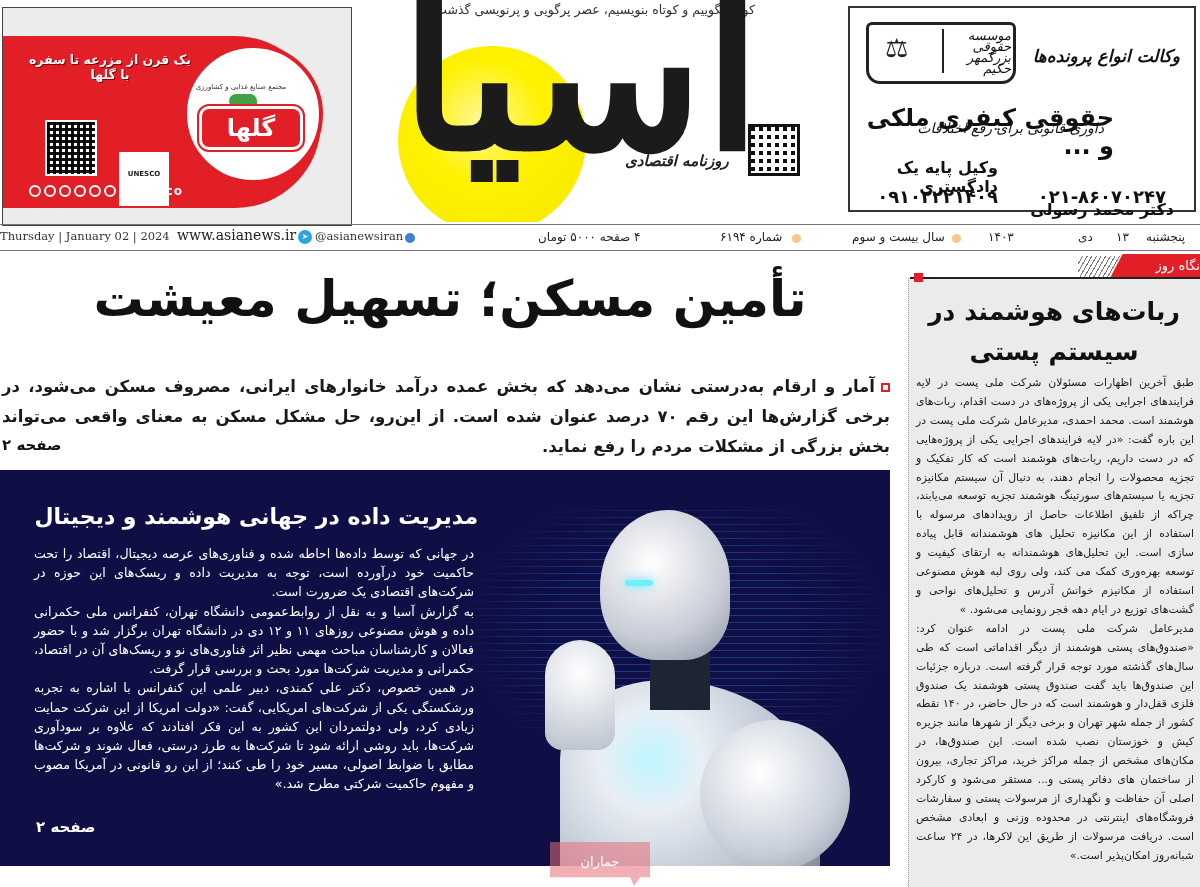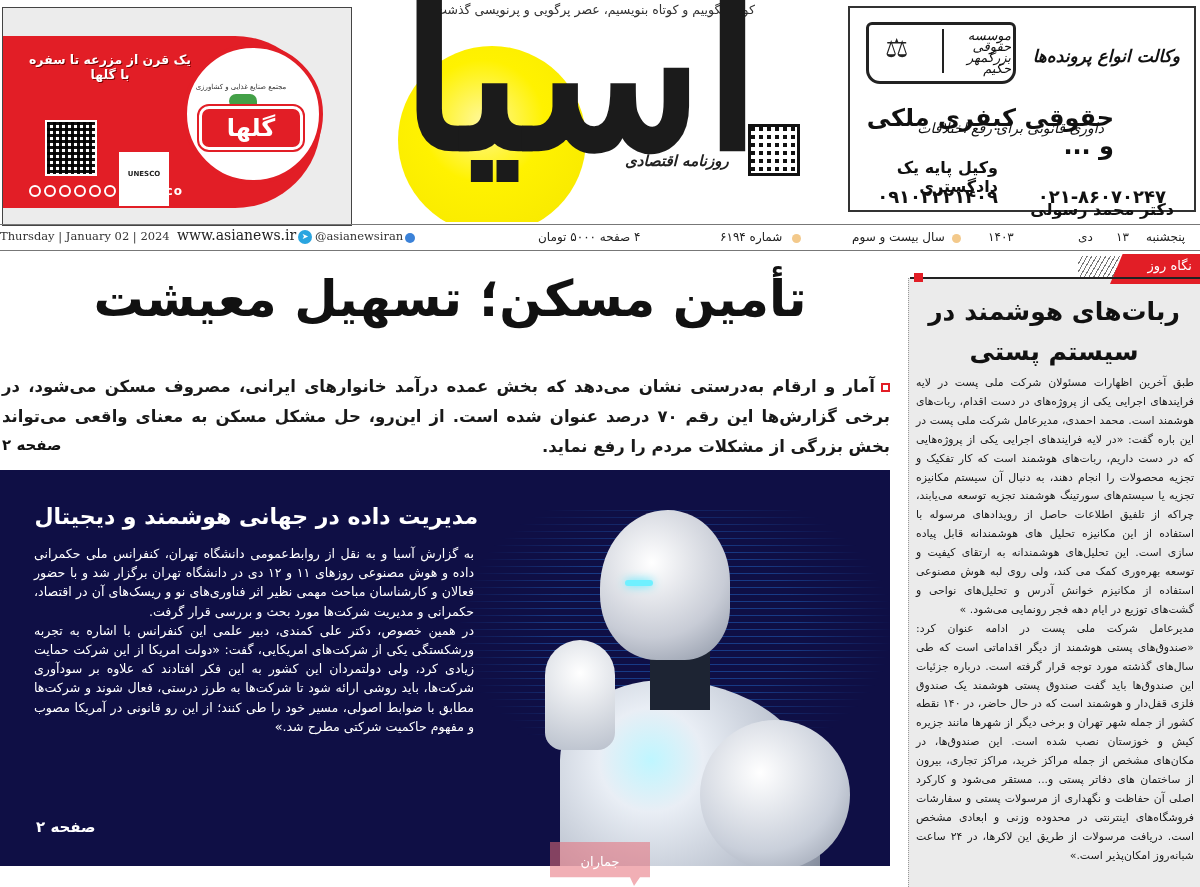--- a/index.html
+++ b/index.html
@@ -163,22 +163,22 @@
   
   .col-right {
     position: absolute; left: 908px; top: 278px; width: 292px; height: 609px;
     background: #ebebeb; border-left: 1px dotted #999;
   }
   .tag-hatch {
     position: absolute; left: 1078px; top: 256px; width: 48px; height: 22px;
     background: repeating-linear-gradient(-60deg, #777 0 1px, transparent 1px 4px);
   }
   .tag {
-    position: absolute; left: 1110px; top: 254px; width: 90px; height: 30px;
-    background: #e21e26; color: #fff; font-size: 13px; direction: rtl; text-align: right; padding-right: 8px; line-height: 24px;
+    position: absolute; left: 1110px; top: 254px; width: 90px; height: 24px;
+    background: #e21e26; color: #fff; font-size: 13px; direction: rtl; text-align: right; line-height: 24px;
     clip-path: polygon(14% 0, 100% 0, 100% 100%, 0 100%);
   }
   .tag-line { position: absolute; left: 910px; top: 277px; width: 290px; height: 2px; background: #222; }
   .tag-sq { position: absolute; left: 914px; top: 273px; width: 9px; height: 9px; background: #e21e26; }
   .side-title {
     position: absolute; left: 914px; top: 292px; width: 280px; direction: rtl; text-align: center;
     font-size: 25px; font-weight: bold; line-height: 40px; color: #111;
   }
   .side-body {
     position: absolute; left: 916px; top: 374px; width: 278px; direction: rtl; text-align: justify;
@@ -261,20 +261,21 @@
   <div class="map"></div>
   <div class="robot-body"></div>
   <div class="robot-neck"></div>
   <div class="robot-shoulder"></div>
   <div class="robot-head"></div>
   <div class="robot-eye"></div>
   <div class="robot-hand"></div>
 
   <h2 class="title">مدیریت داده در جهانی هوشمند و دیجیتال</h2>
   <div class="body">
+    <p>در جهانی که توسط داده‌ها احاطه شده و فناوری‌های عرصه دیجیتال، اقتصاد را تحت حاکمیت خود درآورده است، توجه به مدیریت داده و ریسک‌های این حوزه در شرکت‌های اقتصادی یک ضرورت است.</p>
     <p>به گزارش آسیا و به نقل از روابط‌عمومی دانشگاه تهران، کنفرانس ملی حکمرانی داده و هوش مصنوعی روزهای ۱۱ و ۱۲ دی در دانشگاه تهران برگزار شد و با حضور فعالان و کارشناسان مباحث مهمی نظیر اثر فناوری‌های نو و ریسک‌های آن در اقتصاد، حکمرانی و مدیریت شرکت‌ها مورد بحث و بررسی قرار گرفت.</p>
     <p>در همین خصوص، دکتر علی کمندی، دبیر علمی این کنفرانس با اشاره به تجربه ورشکستگی یکی از شرکت‌های امریکایی، گفت: «دولت امریکا از این شرکت حمایت زیادی کرد، ولی دولتمردان این کشور به این فکر افتادند که علاوه بر سودآوری شرکت‌ها، باید روشی ارائه شود تا شرکت‌ها به طرز درستی، فعال شوند و شرکت‌ها مطابق با ضوابط اصولی، مسیر خود را طی کنند؛ از این رو قانونی در آمریکا مصوب و مفهوم حاکمیت شرکتی مطرح شد.»</p>
   </div>
   <div class="page">صفحه ۲</div>
 </div>
 
 <div class="watermark">جماران</div>
 
 <div class="col-right"></div>
 <div class="tag-hatch"></div>

